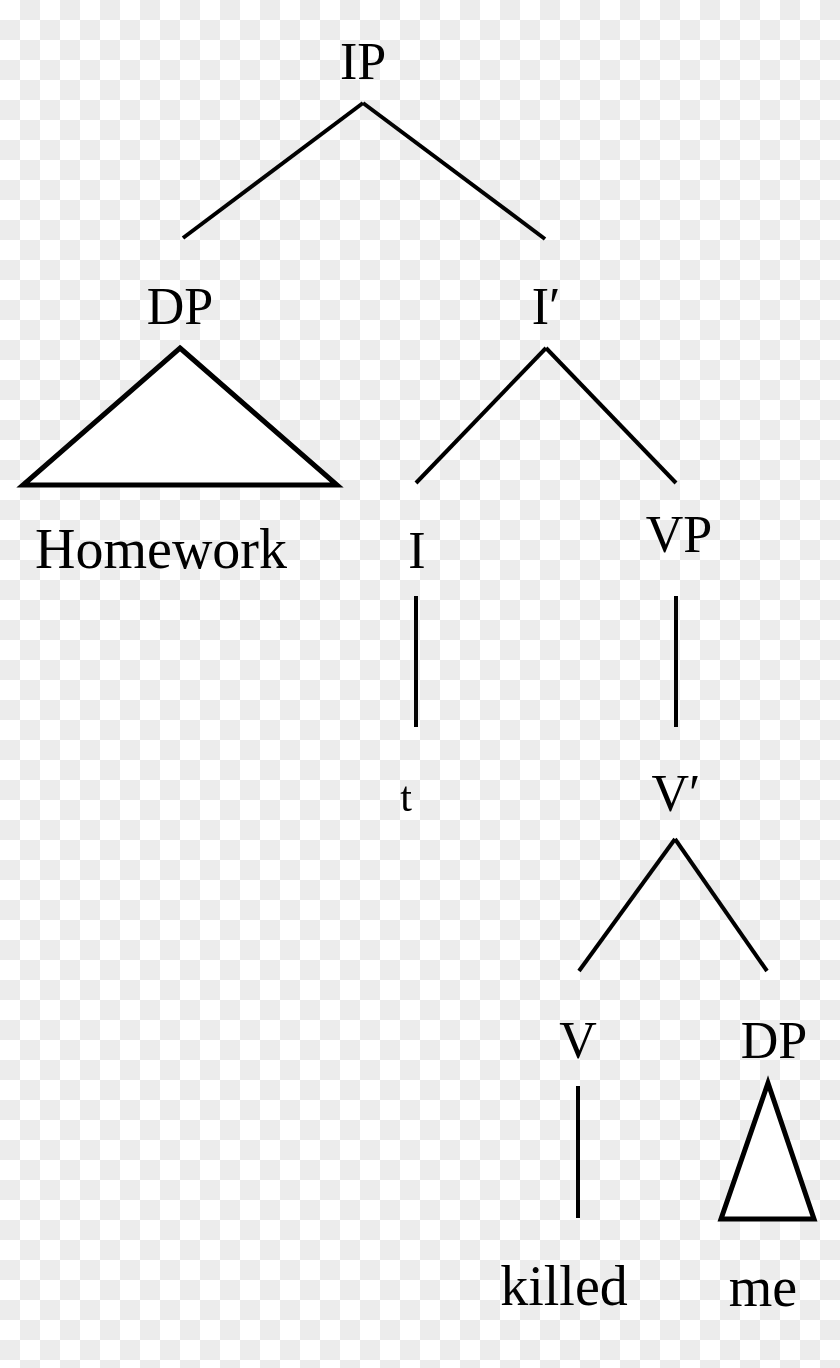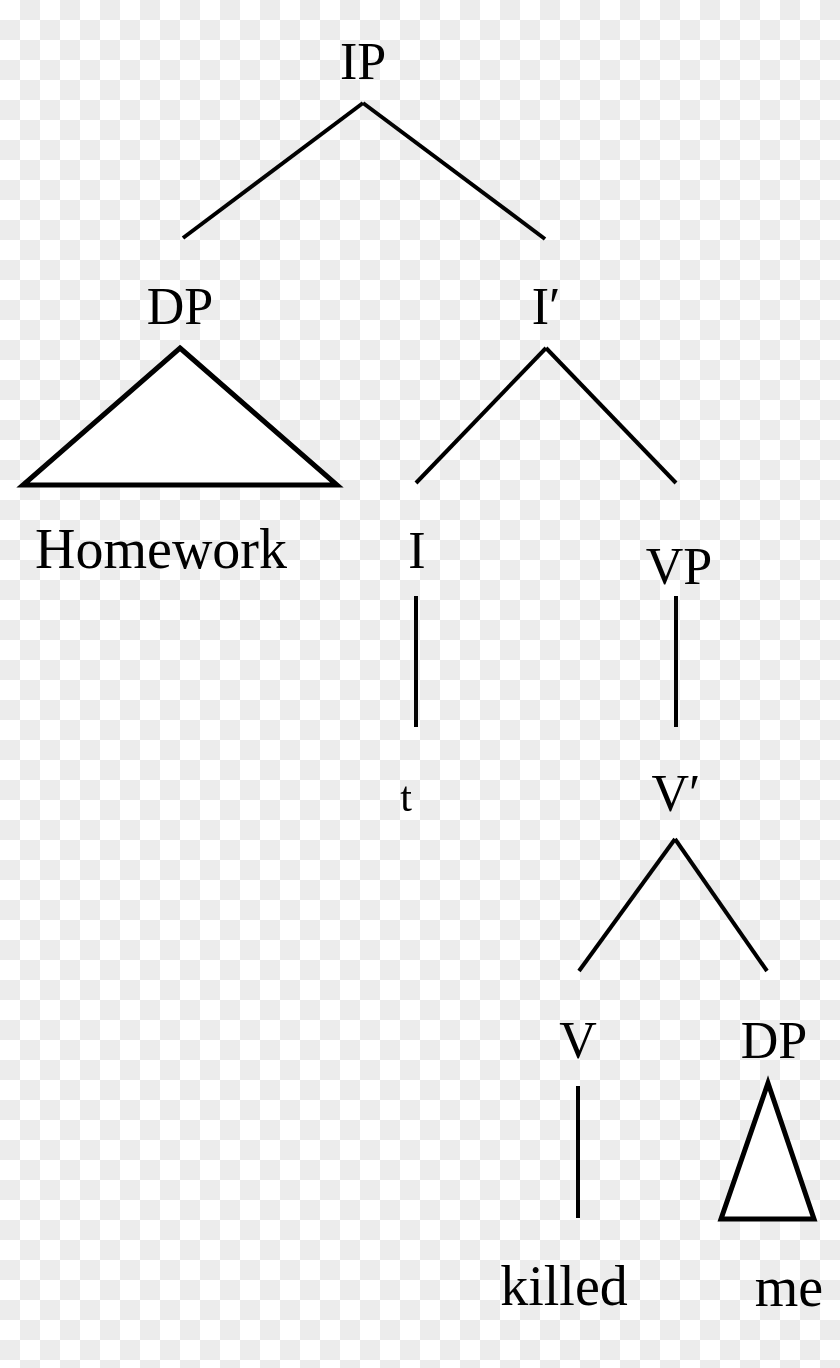--- a/index.html
+++ b/index.html
@@ -65,22 +65,22 @@
         <polygon points="768,1083 814,1219 721,1219" fill="#ffffff" stroke="#000000" stroke-width="5" stroke-linejoin="miter"></polygon>
       </g>
   </svg>
 
   <div id="label-group">
       <div class="node-label sz-cat" style="left: 363px; top: 62px;">IP</div>
       <div class="node-label sz-cat" style="left: 180px; top: 307px;">DP</div>
       <div class="node-label sz-cat" style="left: 546px; top: 307px;">I′</div>
       <div class="node-label sz-word" style="left: 161px; top: 549px;">Homework</div>
       <div class="node-label sz-cat" style="left: 417px; top: 551px;">I</div>
-      <div class="node-label sz-cat" style="left: 679px; top: 567px;">VP</div>
+      <div class="node-label sz-cat" style="left: 679px; top: 535px;">VP</div>
       <div class="node-label sz-trace" style="left: 406px; top: 797px;">t</div>
       <div class="node-label sz-cat" style="left: 676px; top: 794px;">V′</div>
       <div class="node-label sz-cat" style="left: 578px; top: 1041px;">V</div>
       <div class="node-label sz-cat" style="left: 774px; top: 1041px;">DP</div>
       <div class="node-label sz-word" style="left: 558px; top: 1286px; padding-left: 12px;">killed</div>
-      <div class="node-label sz-word" style="left: 789px; top: 1287px;">me</div>
+      <div class="node-label sz-word" style="left: 763px; top: 1287px;">me</div>
     </div>
 
 </div>
 
 </body></html>

